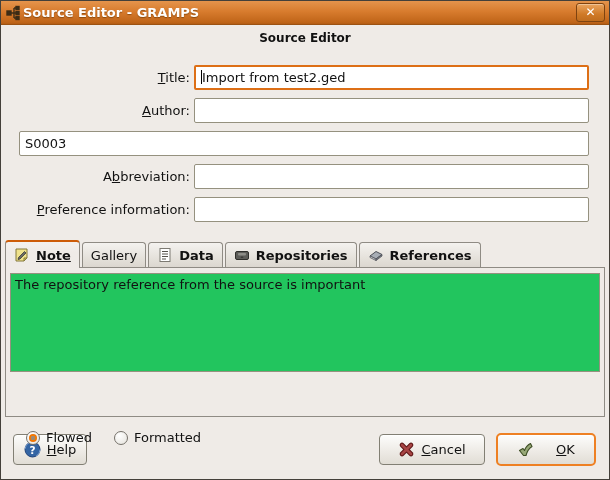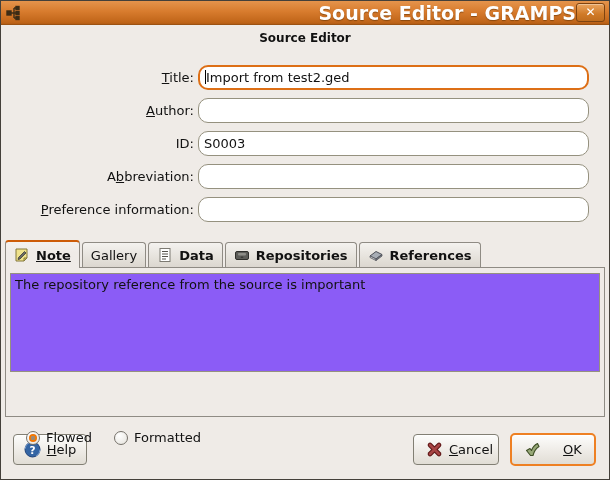--- a/index.html
+++ b/index.html
@@ -12,45 +12,45 @@
   }
   
   .titlebar{
     position:absolute;top:0;left:0;right:0;height:24px;
     background:linear-gradient(#e5944c,#d87c2e 45%,#c06519 92%,#b35d15);
     border-bottom:1px solid #9c5212;
     display:flex;align-items:center;padding:0 4px;
   }
   .titlebar .wicon{width:18px;height:16px;flex:0 0 auto;}
   .titlebar .wtitle{
-    flex:1;text-align:right;font-weight:bold;color:#fff;font-size:19px;
+    flex:1;text-align:left;font-weight:bold;color:#fff;font-size:13px;
     text-shadow:0 1px 1px rgba(90,45,0,.55);
     white-space:nowrap;overflow:hidden;
   }
   .closebtn{
     flex:0 0 auto;width:29px;height:19px;border-radius:3px;
     border:1px solid #7e4310;
     background:linear-gradient(#eba55f,#d07a27 60%,#c06d1e);
     box-shadow:inset 0 1px 0 rgba(255,255,255,.35);
     color:#fff;font-weight:bold;font-size:12px;line-height:17px;text-align:center;
     cursor:default;
   }
   
   .heading{
     position:absolute;top:30px;left:0;right:0;text-align:center;
     font-weight:bold;font-size:12px;
   }
   
-  .form{position:absolute;top:64px;left:16px;right:0;}
+  .form{position:absolute;top:64px;left:0;right:0;padding-left:12px;}
   .frow{display:flex;align-items:center;margin:0 20px 8px 6px;height:25px;}
   .frow label{width:171px;text-align:right;margin-right:4px;white-space:nowrap;}
   .mn{text-decoration:underline;}
   .entry{
     flex:1;height:25px;background:#fff;border:1px solid #95917f;
-    border-radius:10px;padding:0 5px;line-height:23px;
+    border-radius:2px;padding:0 5px;line-height:23px;
     white-space:nowrap;overflow:hidden;
   }
   .entry.focused{border:2px solid #dd6f16;line-height:21px;}
   .caret{display:inline-block;width:1px;height:14px;background:#000;vertical-align:-2px;}
   
   .tabs{position:absolute;top:239px;left:4px;height:28px;display:flex;align-items:flex-end;z-index:3;}
   .tab{
     height:25px;margin-bottom:1px;margin-right:2px;
     display:flex;align-items:center;padding:0 8px;
     border:1px solid #8f8b84;border-bottom:none;border-radius:3.5px 3.5px 0 0;
@@ -65,21 +65,21 @@
     background:linear-gradient(#f4f1ee,#efebe7 40%);
     text-decoration:underline;
   }
   
   .page{
     position:absolute;top:266px;left:4px;right:4px;height:150px;
     border:1px solid #8f8b84;background:#efebe7;z-index:2;
   }
   .textbox{
     position:absolute;top:5px;left:4px;right:4px;height:99px;
-    background:#8b5cf6;border:1px solid #95917f;
+    background:#22c55e;border:1px solid #95917f;
     padding:2px 4px;line-height:17px;cursor:text;overflow:hidden;
   }
   .radio-row{position:absolute;top:114px;left:20px;display:flex;align-items:center;}
   .radio-opt{display:flex;align-items:center;margin-right:22px;margin-top:48px;}
   .radio{
     width:14px;height:14px;border-radius:50%;
     border:1px solid #75716a;background:radial-gradient(circle at 35% 30%,#ffffff,#e4e1db);
     margin-right:6px;position:relative;flex:0 0 auto;
   }
   .radio.sel::after{
@@ -91,22 +91,22 @@
   .spacer{flex:1;}
   .btn{
     display:flex;align-items:center;justify-content:center;
     height:31px;border:1px solid #827f74;border-radius:4px;
     background:linear-gradient(#fdfdfc,#eeebe6 55%,#e1ddd5);
     box-shadow:inset 0 1px 0 #fff;
     padding:0 12px;cursor:default;white-space:nowrap;
   }
   .btn .bicon{width:17px;height:17px;margin-right:6px;flex:0 0 auto;}
   .btn.ok{border:2px solid #ee8023;border-radius:5px;height:33px;}
-  .btn.cancel{margin-right:11px;width:86px;justify-content:space-between;}
-  .btn.ok{width:86px;gap:16px;}
+  .btn.cancel{margin-right:11px;width:106px;}
+  .btn.ok{width:100px;gap:16px;}
   .btn.help{width:74px;}
 </style>
 </head>
 <body>
 
 <div class="window">
 
   <div class="titlebar">
     <span class="wicon">
       <svg width="18" height="16" viewBox="0 0 18 16">
@@ -131,21 +131,20 @@
       <label><span></span><span class="mn">T</span><span>itle:</span></label>
       <div class="entry focused"><span class="caret"></span><span>Import from test2.ged</span></div>
     </div>
 
     <div class="frow">
       <label><span></span><span class="mn">A</span><span>uthor:</span></label>
       <div class="entry"><span></span></div>
     </div>
 
     <div class="frow">
-      <label><span>ID:</span><span class="mn"></span><span></span></label>
       <div class="entry"><span>S0003</span></div>
     </div>
 
     <div class="frow">
       <label><span>A</span><span class="mn">b</span><span>breviation:</span></label>
       <div class="entry"><span></span></div>
     </div>
 
     <div class="frow">
       <label><span></span><span class="mn">P</span><span>reference information:</span></label>

